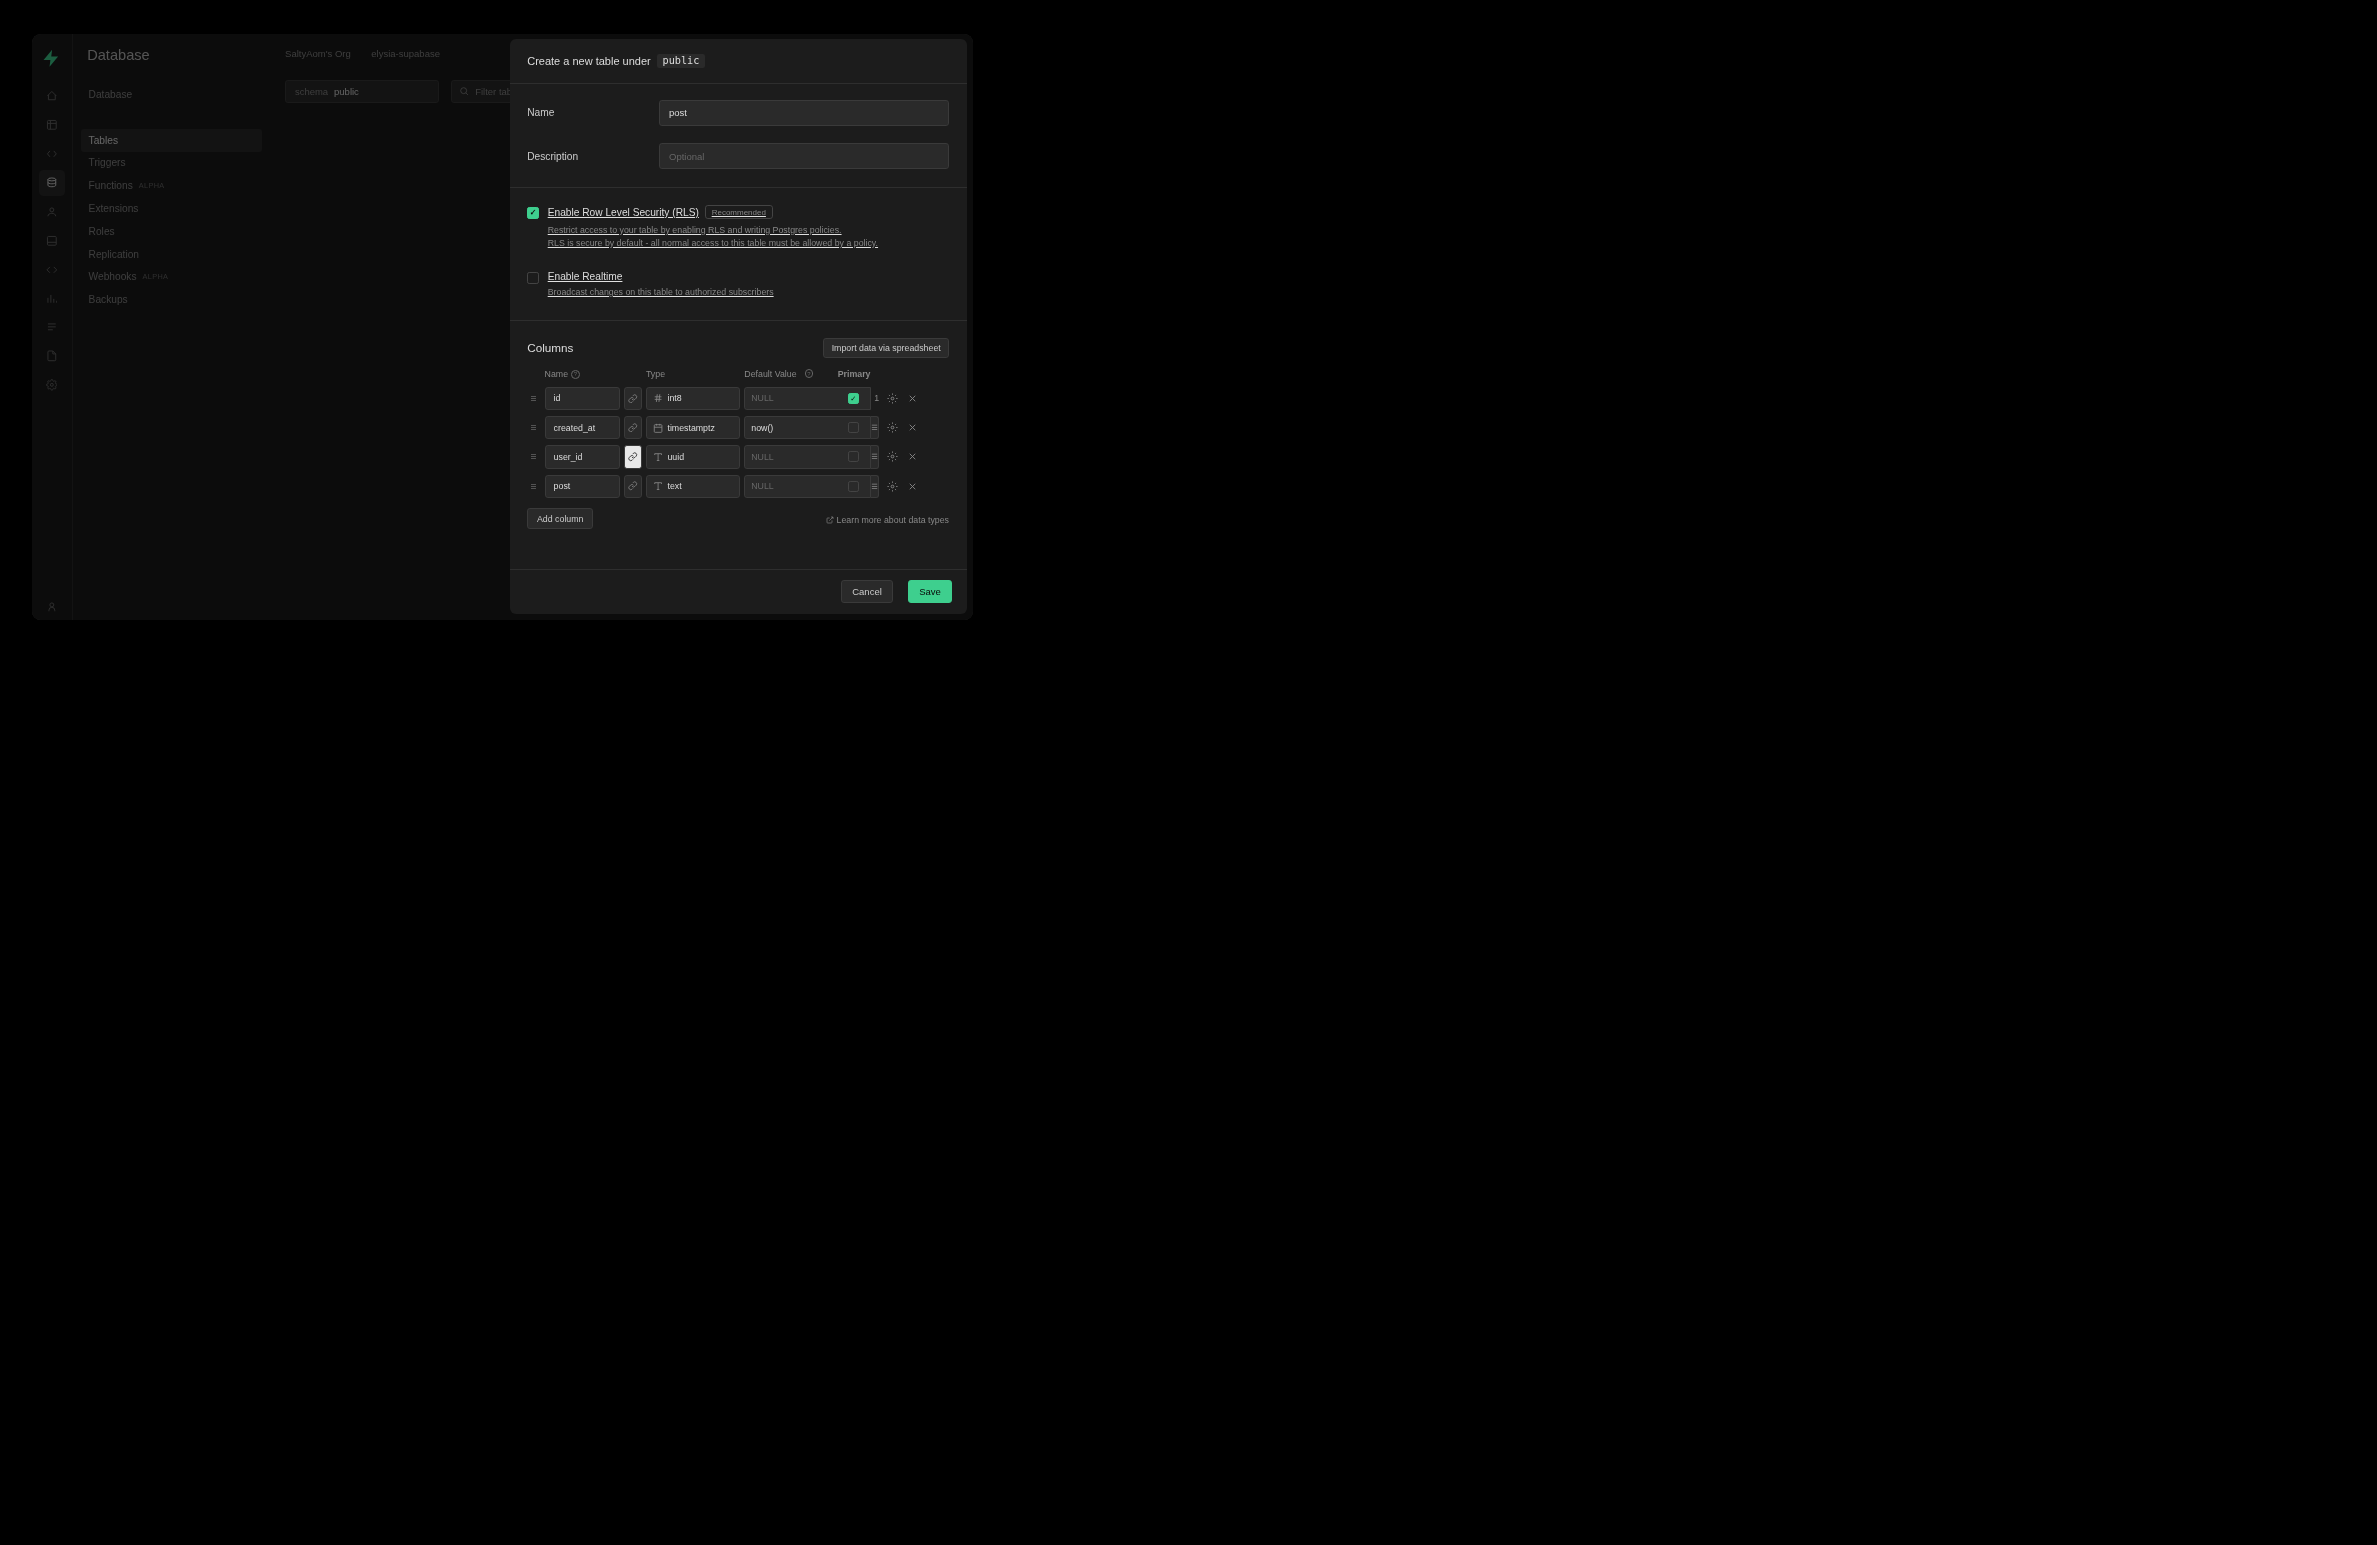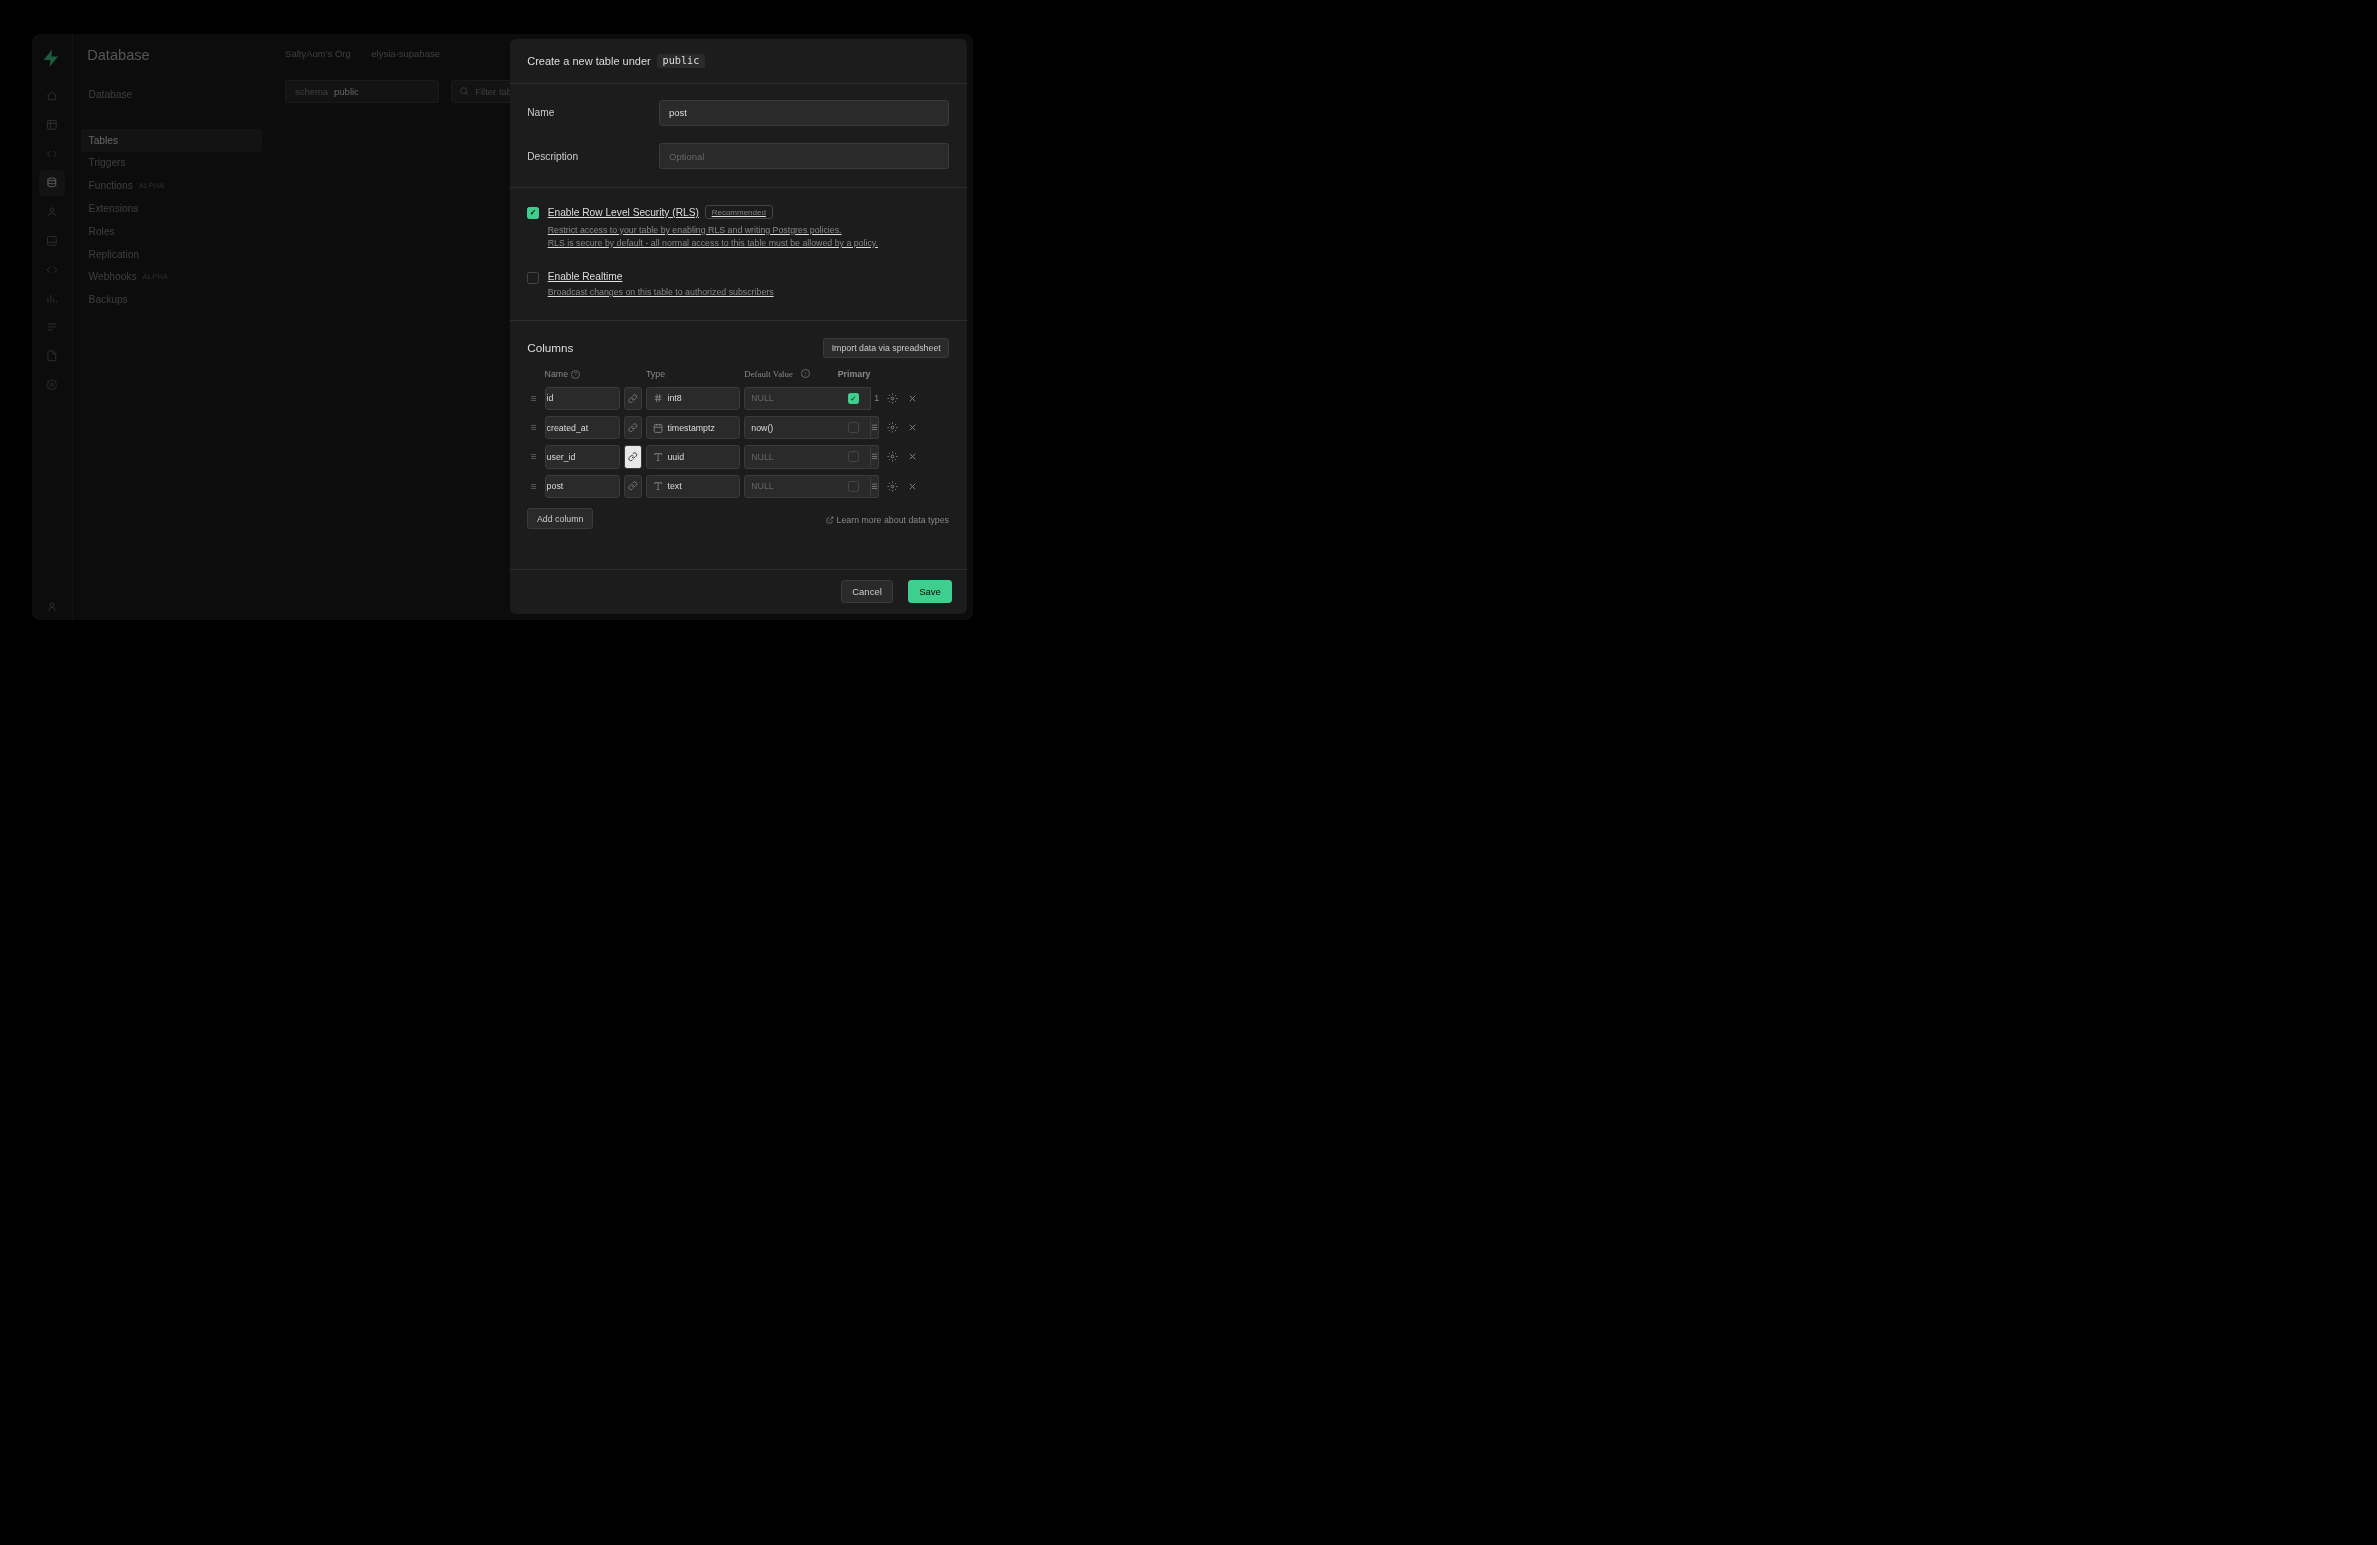--- a/index.html
+++ b/index.html
@@ -268,21 +268,21 @@
   align-items: center;
   gap: 4.4px;
   padding: 0 0 7.3px;
   font-size: 8.8px;
   color: #888;
 }
 .col-drag { width: 13px; }
 .col-name { width: 75px; display: flex; align-items: center; gap: 2.9px; }
 .col-link { width: 17.6px; }
 .col-type { width: 94px; }
-.col-default { width: 89px; display: flex; align-items: flex-start; gap: 8px; font-family: Liberation Serif, serif; }
+.col-default { width: 89px; display: flex; align-items: flex-start; gap: 8px; }
 .col-primary { width: 31px; text-align: center; font-weight: bold; }
 .col-actions { width: 47px; }
 .help-icon {
   width: 8.8px;
   height: 8.8px;
   border: 0.7px solid #666;
   border-radius: 50%;
   display: inline-flex;
   align-items: center;
   justify-content: center;
@@ -300,21 +300,21 @@
   color: #666;
   display: flex;
   justify-content: center;
   font-size: 10.2px;
 }
 .col-input {
   height: 23.4px;
   background: #2a2a2a;
   border: 0.7px solid #3a3a3a;
   border-radius: 2.9px;
-  padding: 0 1px;
+  padding: 0 8px;
   color: #ddd;
   font-size: 8.8px;
 }
 .col-input.name { width: 75px; }
 .link-btn {
   width: 17.6px;
   height: 23.4px;
   background: #2a2a2a;
   border: 0.7px solid #3a3a3a;
   border-radius: 2.9px;

